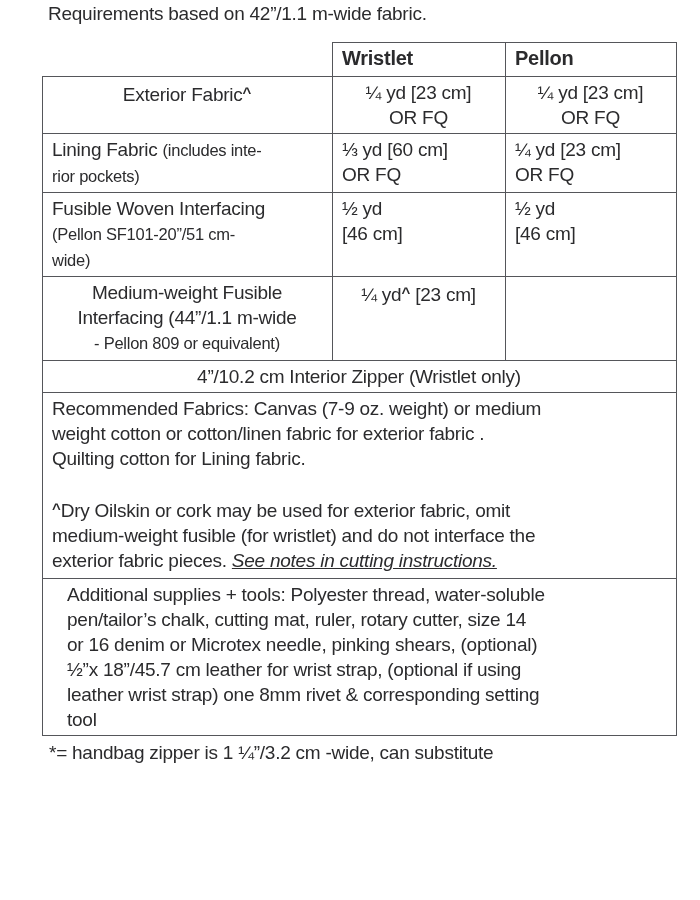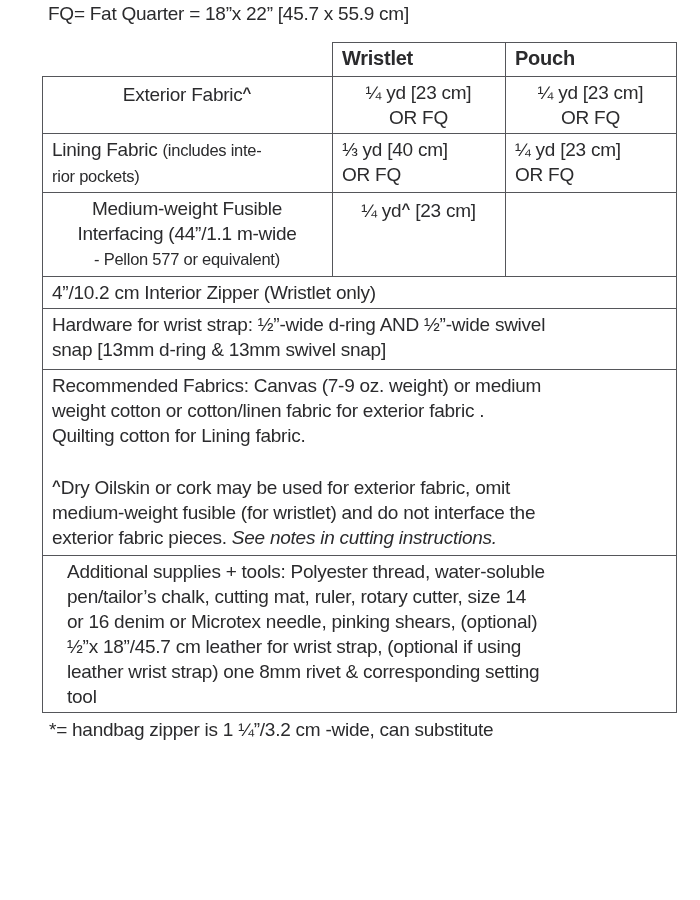--- a/index.html
+++ b/index.html
@@ -24,80 +24,85 @@
     font-size:19px;
     line-height:25px;
     white-space:pre-line;
     text-align:left;
     font-weight:normal;
   }
   th { font-size:20px; font-weight:bold; height:34px; }
   td.blank { border:none; background:transparent; }
   .note { font-size:16.5px; }
   .sup { font-weight:bold; font-size:15px; vertical-align:3px; letter-spacing:0; }
-  .it { font-style:italic; }
+  .it { font-style:italic;text-decoration:underline; }
   tr.rh  > th { height:34px; }
   tr.r1  > td { height:57px;text-align:center; }
   tr.r2  > td { height:56px; }
   tr.r3  > td { height:77px; }
   tr.r4  > td { height:84px;text-align:center; }
   tr.r5  > td { height:60px; }
-  tr.r6  > td { height:31px; }
+  tr.r6  > td { height:31px;text-align:center; }
   tr.r7  > td { height:61px; }
   tr.r8  > td { height:186px; }
   tr.r9  > td { height:157px;padding-left:24px; }
   .footnote { margin:4px 0 0 49px; font-size:19px; line-height:25px; }
 </style>
 </head>
 <body>
 
 <div class="intro">
-  <div>FQ= Fat Quarter = 18”x 22” [45.7 x 55.9 cm]</div>
+  <div>Requirements based on 42”/1.1 m-wide fabric.</div>
 </div>
 
 <table class="req">
   <colgroup>
       <col class="c1">
       <col class="c2">
       <col class="c3">
     </colgroup>
   <tbody>
       <tr class="rh">
     <td class="blank"></td>
     <th>Wristlet</th>
-    <th>Pouch</th>
+    <th>Pellon</th>
   </tr>
   <tr class="r1">
     <td><span>Exterior Fabric</span><span class="sup">^</span></td>
     <td>¼ yd [23 cm]
 OR FQ</td>
     <td>¼ yd [23 cm]
 OR FQ</td>
   </tr>
   <tr class="r2">
     <td><span>Lining Fabric </span><span class="note">(includes inte-
 rior pockets)</span></td>
-    <td>⅓ yd [40 cm]
+    <td>⅓ yd [60 cm]
 OR FQ</td>
     <td>¼ yd [23 cm]
 OR FQ</td>
   </tr>
+  <tr class="r3">
+    <td><span>Fusible Woven Interfacing
+</span><span class="note">(Pellon SF101-20”/51 cm-
+wide)</span></td>
+    <td>½ yd
+[46 cm]</td>
+    <td>½ yd
+[46 cm]</td>
+  </tr>
   <tr class="r4">
     <td><span>Medium-weight Fusible
 Interfacing (44”/1.1 m-wide
-</span><span class="note">- Pellon 577 or equivalent)</span></td>
+</span><span class="note">- Pellon 809 or equivalent)</span></td>
     <td><span>¼ yd</span><span class="sup">^</span><span> [23 cm]</span></td>
     <td></td>
   </tr>
   <tr class="r6">
     <td colspan="3">4”/10.2 cm Interior Zipper (Wristlet only)</td>
-  </tr>
-  <tr class="r7">
-    <td colspan="3">Hardware for wrist strap: ½”-wide d-ring AND ½”-wide swivel
-snap [13mm d-ring &amp; 13mm swivel snap]</td>
   </tr>
   <tr class="r8">
     <td colspan="3"><span>Recommended Fabrics: Canvas (7-9 oz. weight) or medium
 weight cotton or cotton/linen fabric for exterior fabric .
 Quilting cotton for Lining fabric.
 
 </span><span class="sup">^</span><span>Dry Oilskin or cork may be used for exterior fabric, omit
 medium-weight fusible (for wristlet) and do not interface the
 exterior fabric pieces. </span><span class="it">See notes in cutting instructions.</span></td>
   </tr>

